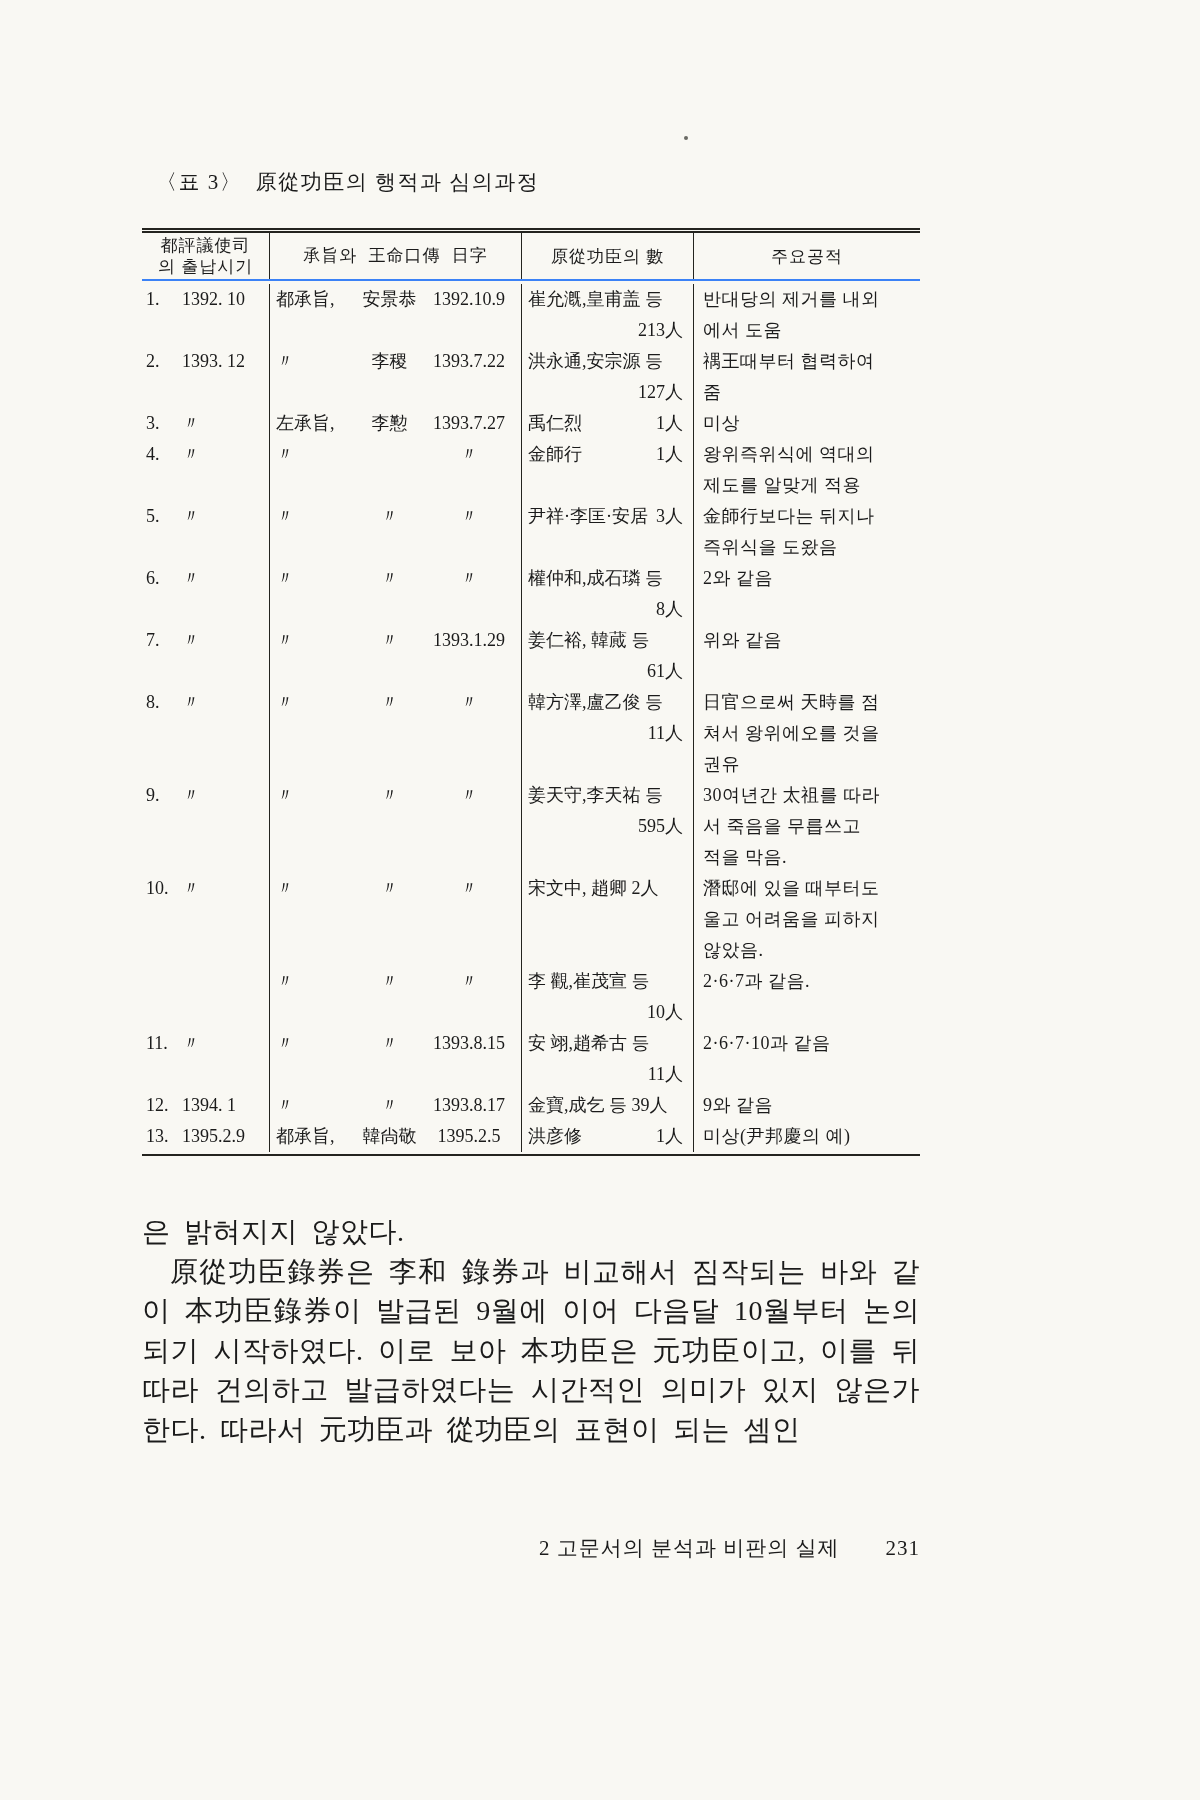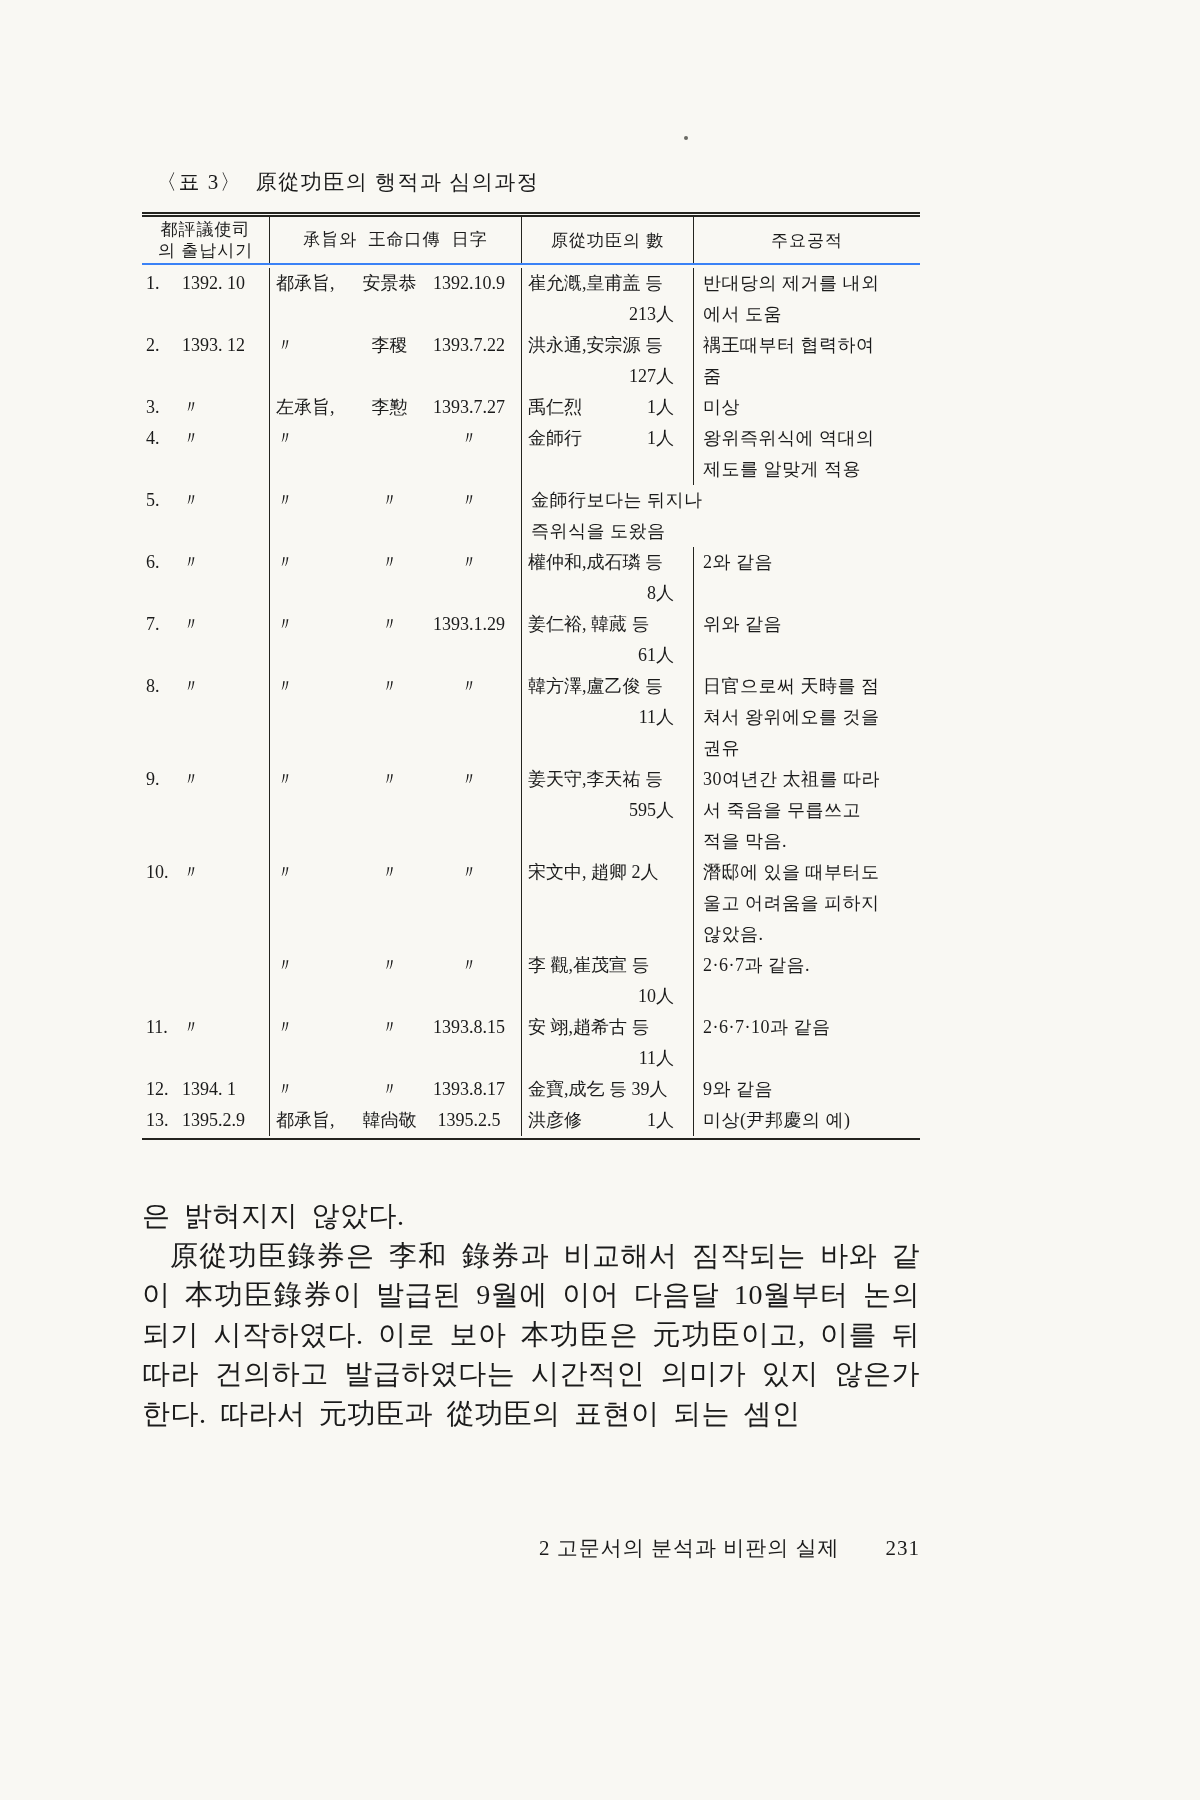--- a/index.html
+++ b/index.html
@@ -11,21 +11,21 @@
     color:#1b1b1b;
     font-family:"Liberation Serif","DejaVu Serif",serif;
     box-sizing:border-box;
     padding:168px 140px 238px 142px;
     display:flex;flex-direction:column;
     overflow:hidden;
   }
   .table-title{
     font-size:21px;
     letter-spacing:1.5px;
-    margin:0 0 16px 14px;
+    margin:0 0 32px 14px;
     white-space:pre;
     font-family:Liberation Serif, serif;
   }
   
   .ktable{
     width:778px;
     border-top:5px double #24241f;
     border-bottom:2px solid #24241f;
   }
   .thead{
@@ -55,21 +55,21 @@
   .cell{box-sizing:border-box;}
   .c-when{width:128px;display:flex;padding:0 4px;}
   .rnum{width:36px;white-space:nowrap;}
   .rdate{flex:1;text-align:left;white-space:nowrap;}
   .c-order{width:252px;display:flex;padding:0 6px;}
   .s1{width:80px;white-space:nowrap;}
   .s2{flex:1;text-align:center;white-space:nowrap;}
   .s3{width:92px;text-align:center;white-space:nowrap;}
   .c-persons{
     width:172px;display:flex;flex-wrap:wrap;align-content:flex-start;
-    padding:0 19px 0 6px;
+    padding:0 10px 0 6px;
   }
   .names{white-space:nowrap;}
   .count{margin-left:auto;padding-left:4px;white-space:nowrap;}
   .c-merit{
     flex:1;padding:0 2px 0 9px;
     white-space:pre-line;letter-spacing:0.5px;
   }
   
   .bodytext{
     margin-top:56px;width:778px;
@@ -182,20 +182,24 @@
   <div class="trow">
     <div class="cell c-when">
       <span class="rnum">5.</span>
       <span class="rdate">〃</span>
     </div>
     <div class="cell c-order">
       <span class="s1">〃</span>
       <span class="s2">〃</span>
       <span class="s3">〃</span>
     </div>
+    <div class="cell c-persons">
+      <span class="names">尹祥·李匡·安居</span>
+      <span class="count">3人</span>
+    </div>
     <div class="cell c-merit">金師行보다는  뒤지나
 즉위식을 도왔음</div>
   </div>
 
   <div class="trow">
     <div class="cell c-when">
       <span class="rnum">6.</span>
       <span class="rdate">〃</span>
     </div>
     <div class="cell c-order">

